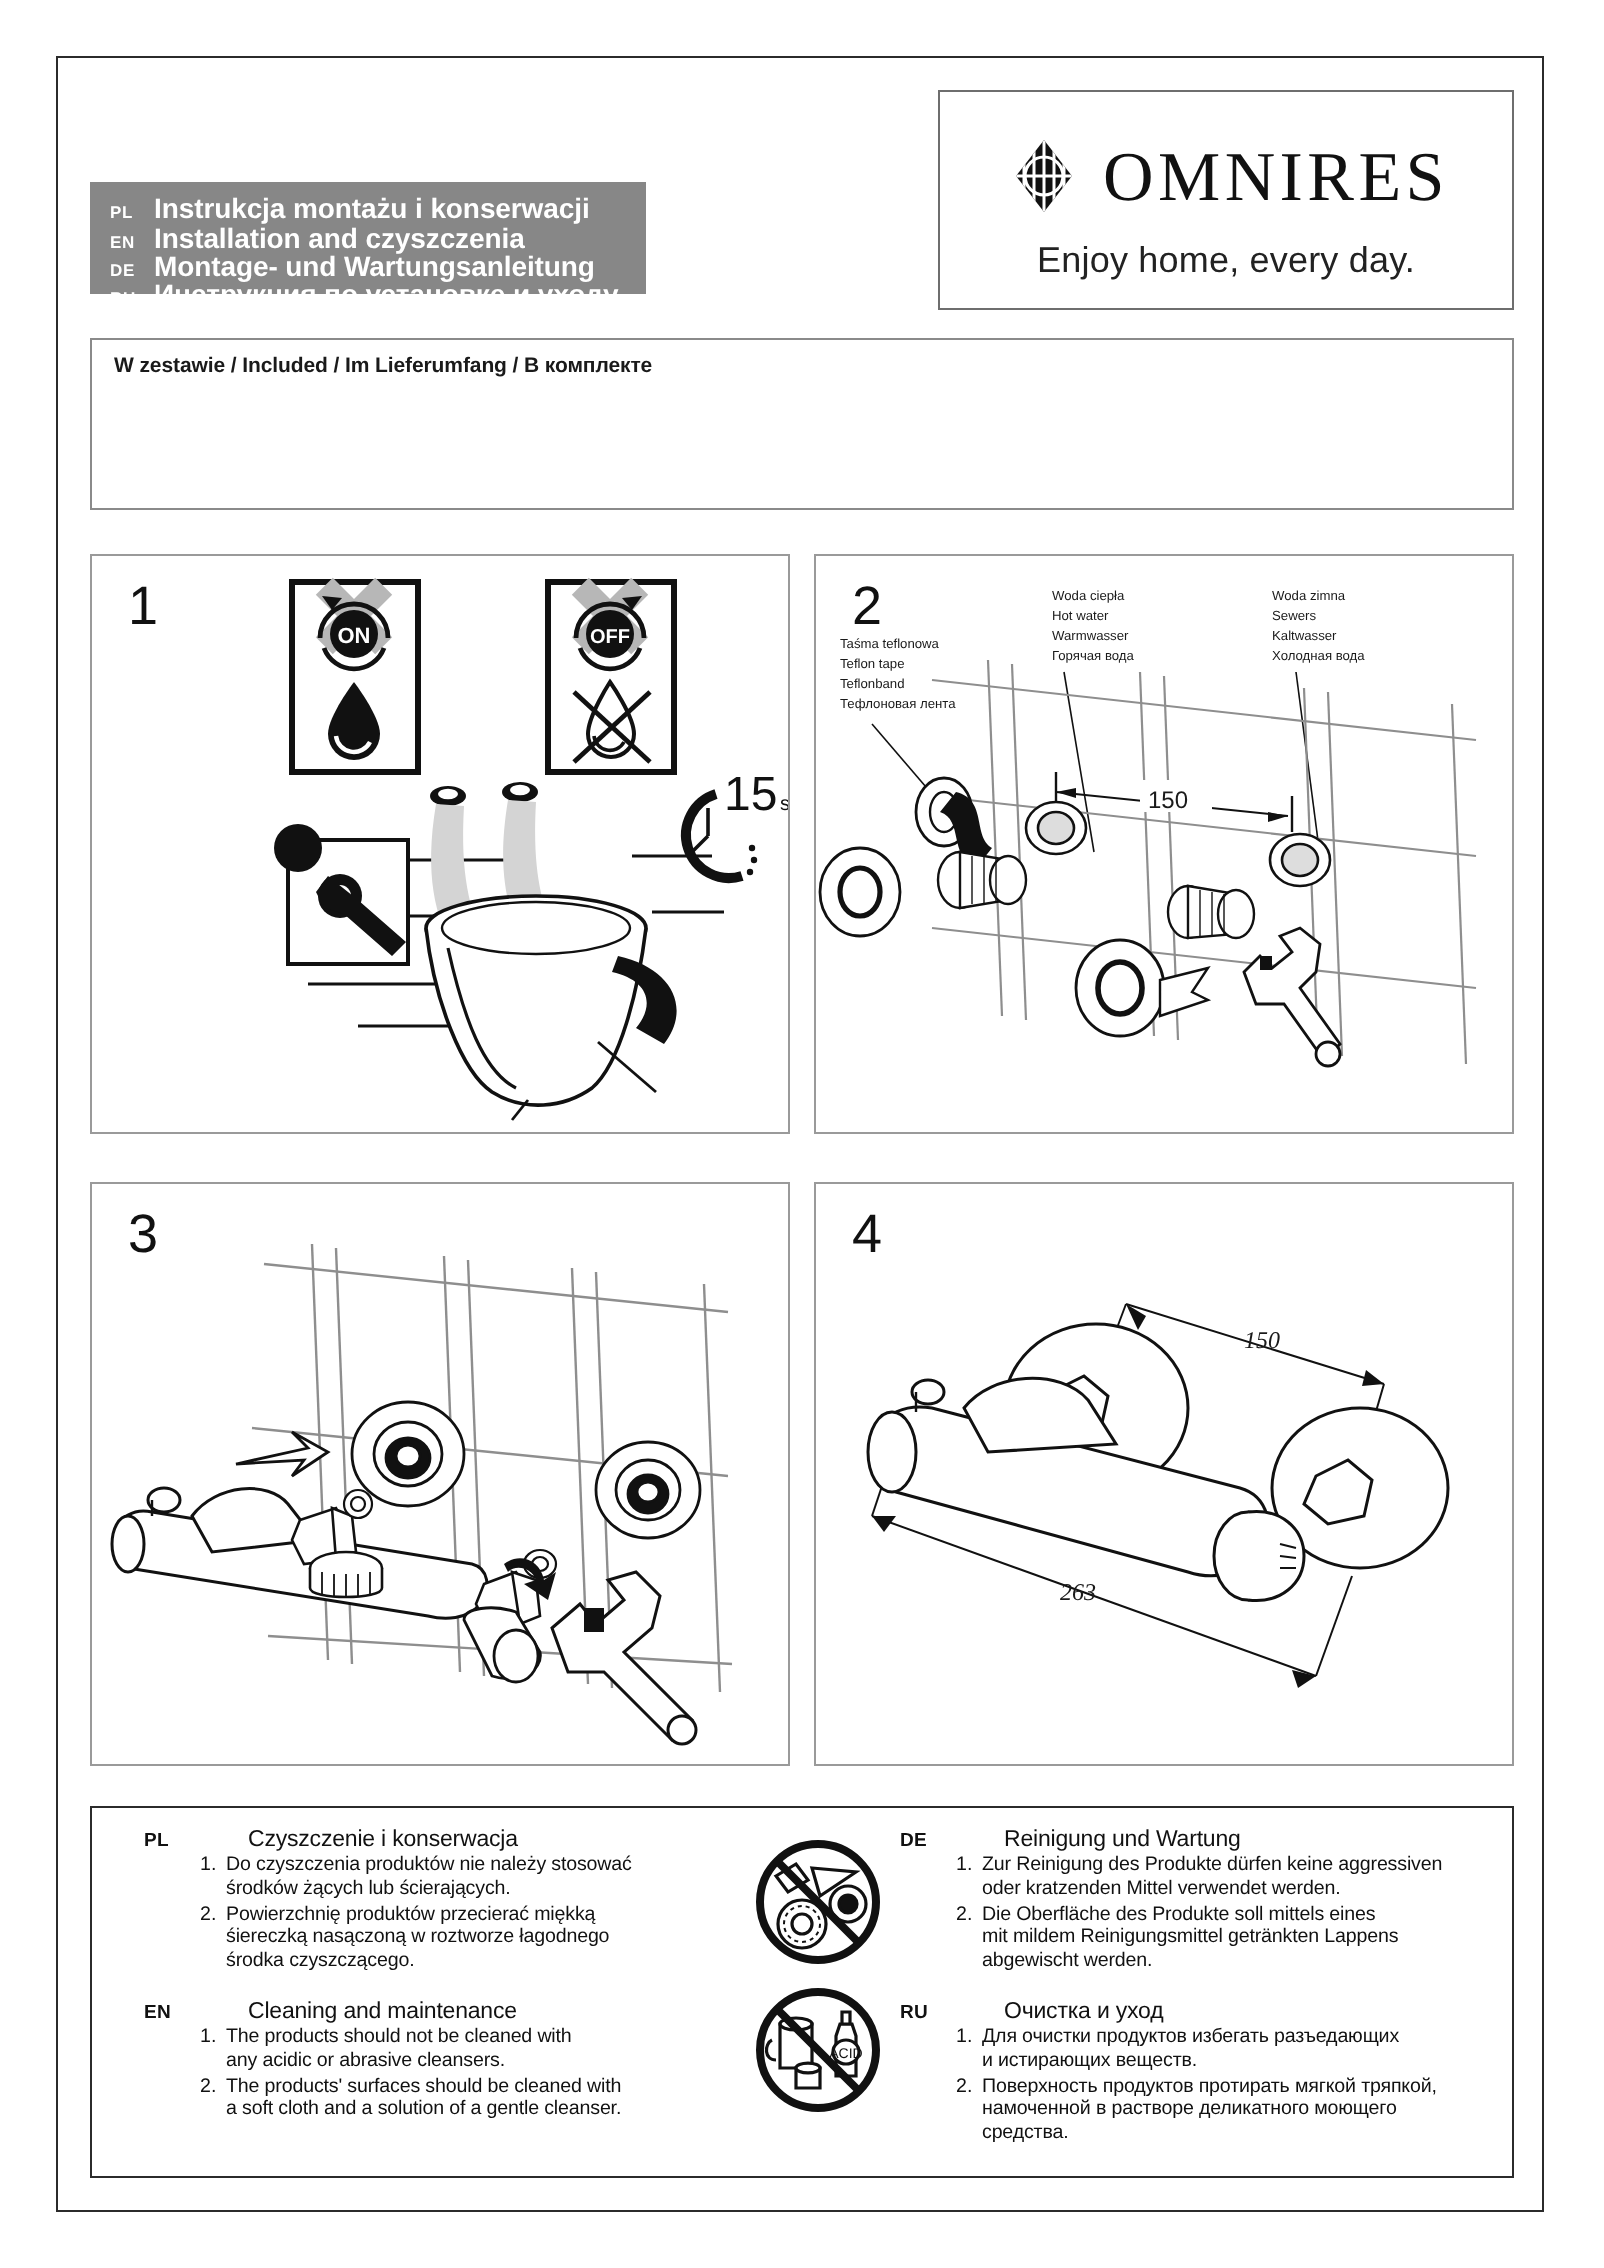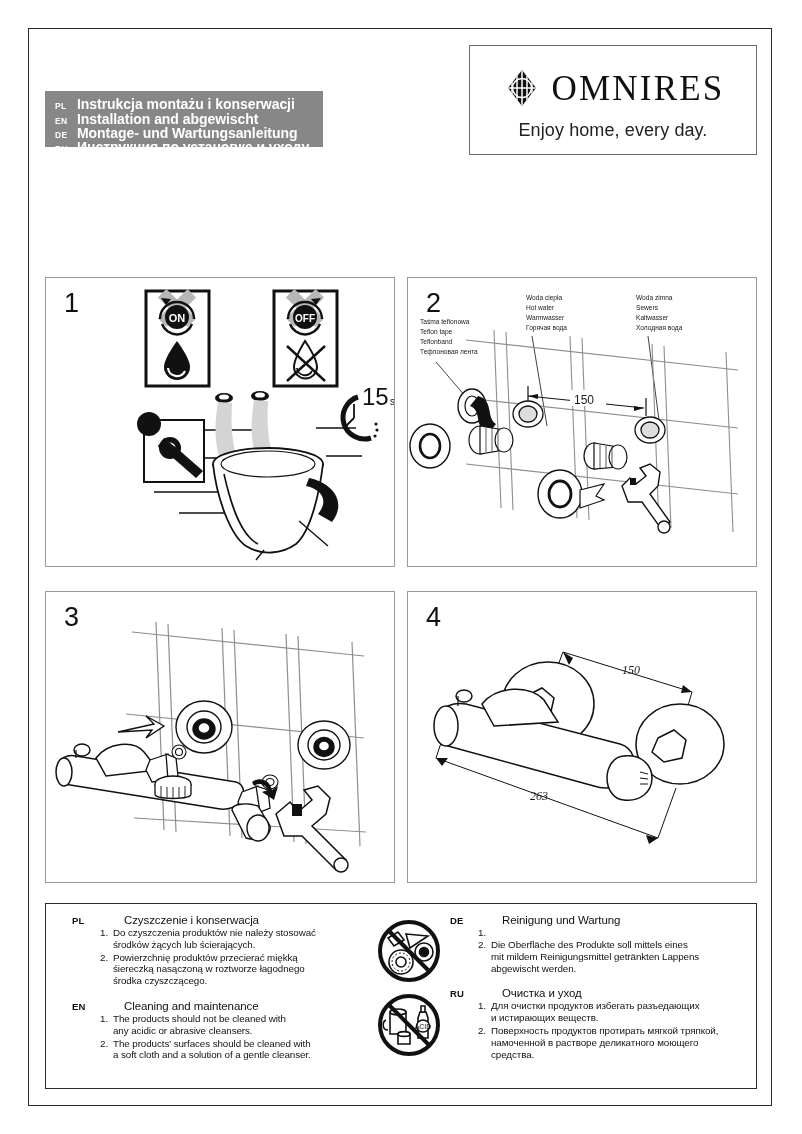--- a/index.html
+++ b/index.html
@@ -57,21 +57,21 @@
 <div class="page">
 
 
   <div class="langbar">
     <div class="langrow">
       <span class="lcode">PL</span>
       <span class="ltext">Instrukcja montażu i konserwacji</span>
     </div>
     <div class="langrow">
       <span class="lcode">EN</span>
-      <span class="ltext">Installation and abgewischt</span>
+      <span class="ltext">Installation and czyszczenia</span>
     </div>
     <div class="langrow">
       <span class="lcode">DE</span>
       <span class="ltext">Montage- und Wartungsanleitung</span>
     </div>
     <div class="langrow">
       <span class="lcode">RU</span>
       <span class="ltext">Инструкция по установке и уходу</span>
     </div>
   </div>
@@ -95,20 +95,23 @@
           </g>
           <circle cx="20" cy="20" r="9.5" fill="none" stroke="#fff" stroke-width="1.6"></circle>
           <line x1="0" y1="20" x2="40" y2="20" stroke="#fff" stroke-width="1.4"></line>
         </g>
       </svg>
       <span class="logoword">OMNIRES</span>
     </div>
     <div class="tagline">Enjoy home, every day.</div>
   </div>
 
+  <div class="incbox">
+    <div class="inctext">W zestawie / Included / Im Lieferumfang / В комплекте</div>
+  </div>
 
   <div class="panel" id="panel1">
     <div class="stepnum">1</div>
     <svg width="350" height="290" viewBox="0 0 350 290">
 
       <g>
         <rect x="100" y="13" width="63" height="95" fill="#fff" stroke="#111" stroke-width="3"></rect>
         <rect x="110" y="24" width="42" height="12" fill="#b7b7b7" transform="rotate(45 131 30)"></rect>
         <rect x="110" y="24" width="42" height="12" fill="#b7b7b7" transform="rotate(-45 131 30)"></rect>
         <path d="M114 41 A17 17 0 1 1 148 41" fill="none" stroke="#111" stroke-width="2.4"></path>
@@ -511,20 +514,24 @@
     </div>
 
     <div class="fcol" id="fcol-right">
       <div class="block">
         <div class="bhead">
           <span class="bcode">DE</span>
           <span class="btitle">Reinigung und Wartung</span>
         </div>
         <div class="bitem">
           <span class="bnum">1.</span>
+          <span class="btxt">
+            <span>Zur Reinigung des Produkte dürfen keine aggressiven</span><br>
+            <span>oder kratzenden Mittel verwendet werden.</span>
+          </span>
         </div>
         <div class="bitem">
           <span class="bnum">2.</span>
           <span class="btxt">
             <span>Die Oberfläche des Produkte soll mittels eines</span><br>
             <span>mit mildem Reinigungsmittel getränkten Lappens</span><br>
             <span>abgewischt werden.</span>
           </span>
         </div>
       </div>

